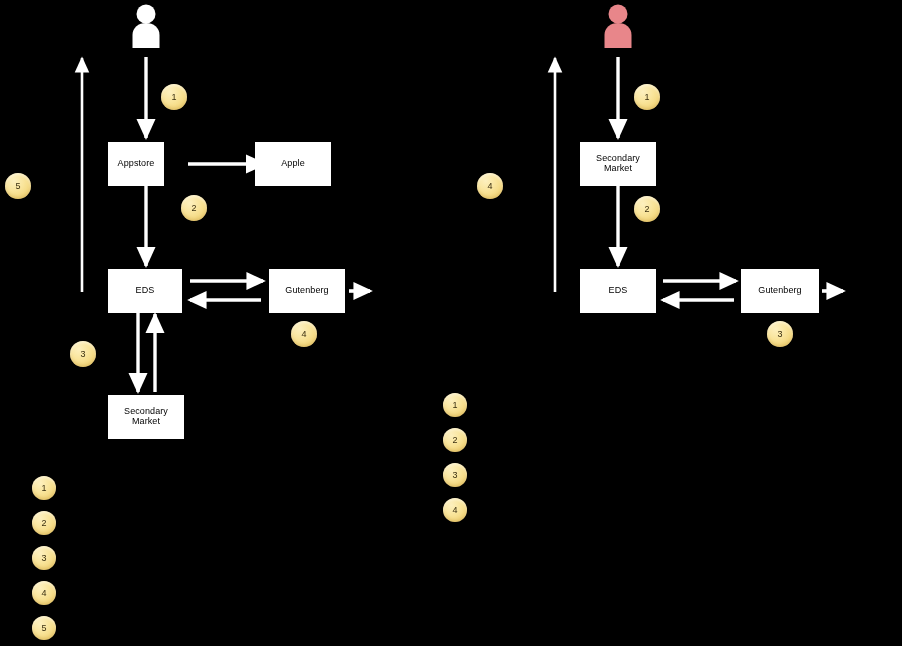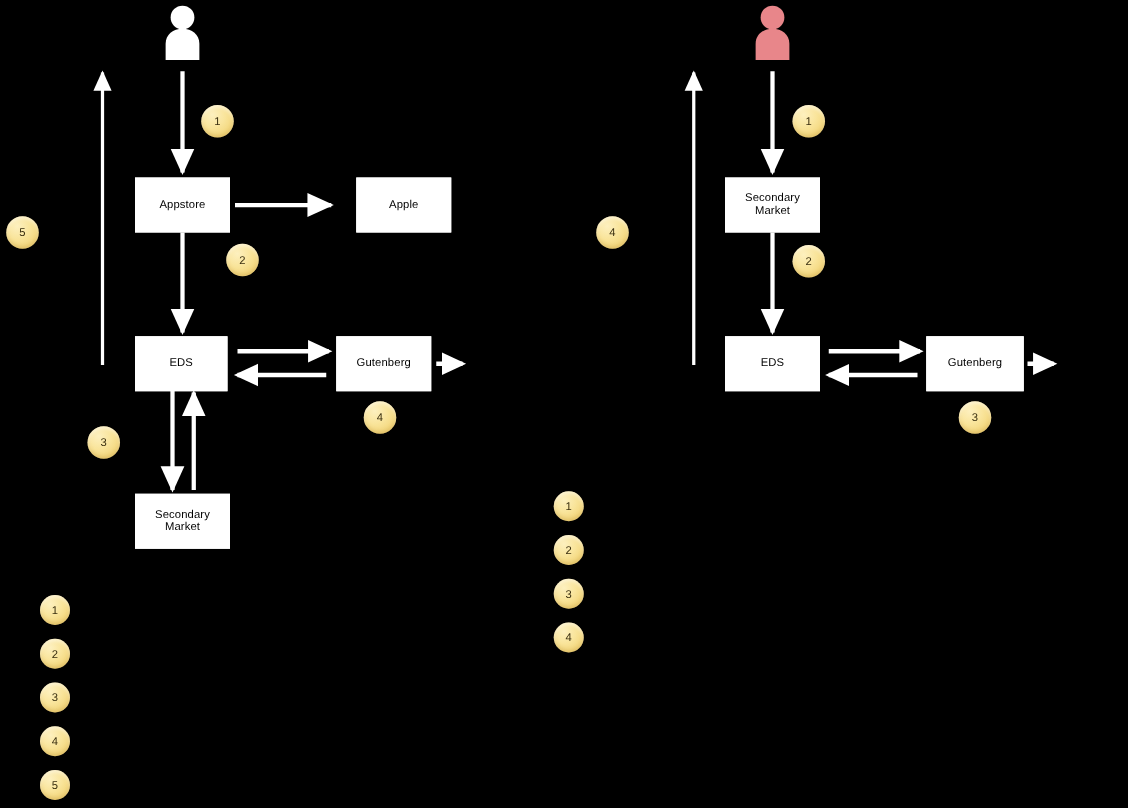--- a/index.html
+++ b/index.html
@@ -131,25 +131,25 @@
   </g>
 </svg>
 
 <div class="actor" style="left:129px; top:2px; width:34px; height:46px;">
   <svg width="34" height="46" viewBox="0 0 34 46" xmlns="http://www.w3.org/2000/svg">
     <circle cx="17" cy="12" r="9.5" fill="#ffffff"></circle>
     <path d="M3.5 46 L3.5 33 C3.5 25.5 9.5 21 17 21 C24.5 21 30.5 25.5 30.5 33 L30.5 46 Z" fill="#ffffff"></path>
   </svg>
 </div>
 
-<div class="node" style="left:108px; top:142px; width:76px; height:44px;">
+<div class="node" style="left:108px; top:142px; width:56px; height:44px;">
   <span>Appstore</span>
 </div>
 
-<div class="node" style="left:285px; top:142px; width:76px; height:44px;">
+<div class="node" style="left:255px; top:142px; width:76px; height:44px;">
   <span>Apple</span>
 </div>
 
 <div class="node" style="left:108px; top:269px; width:74px; height:44px;">
   <span>EDS</span>
 </div>
 
 <div class="node" style="left:269px; top:269px; width:76px; height:44px;">
   <span>Gutenberg</span>
 </div>

